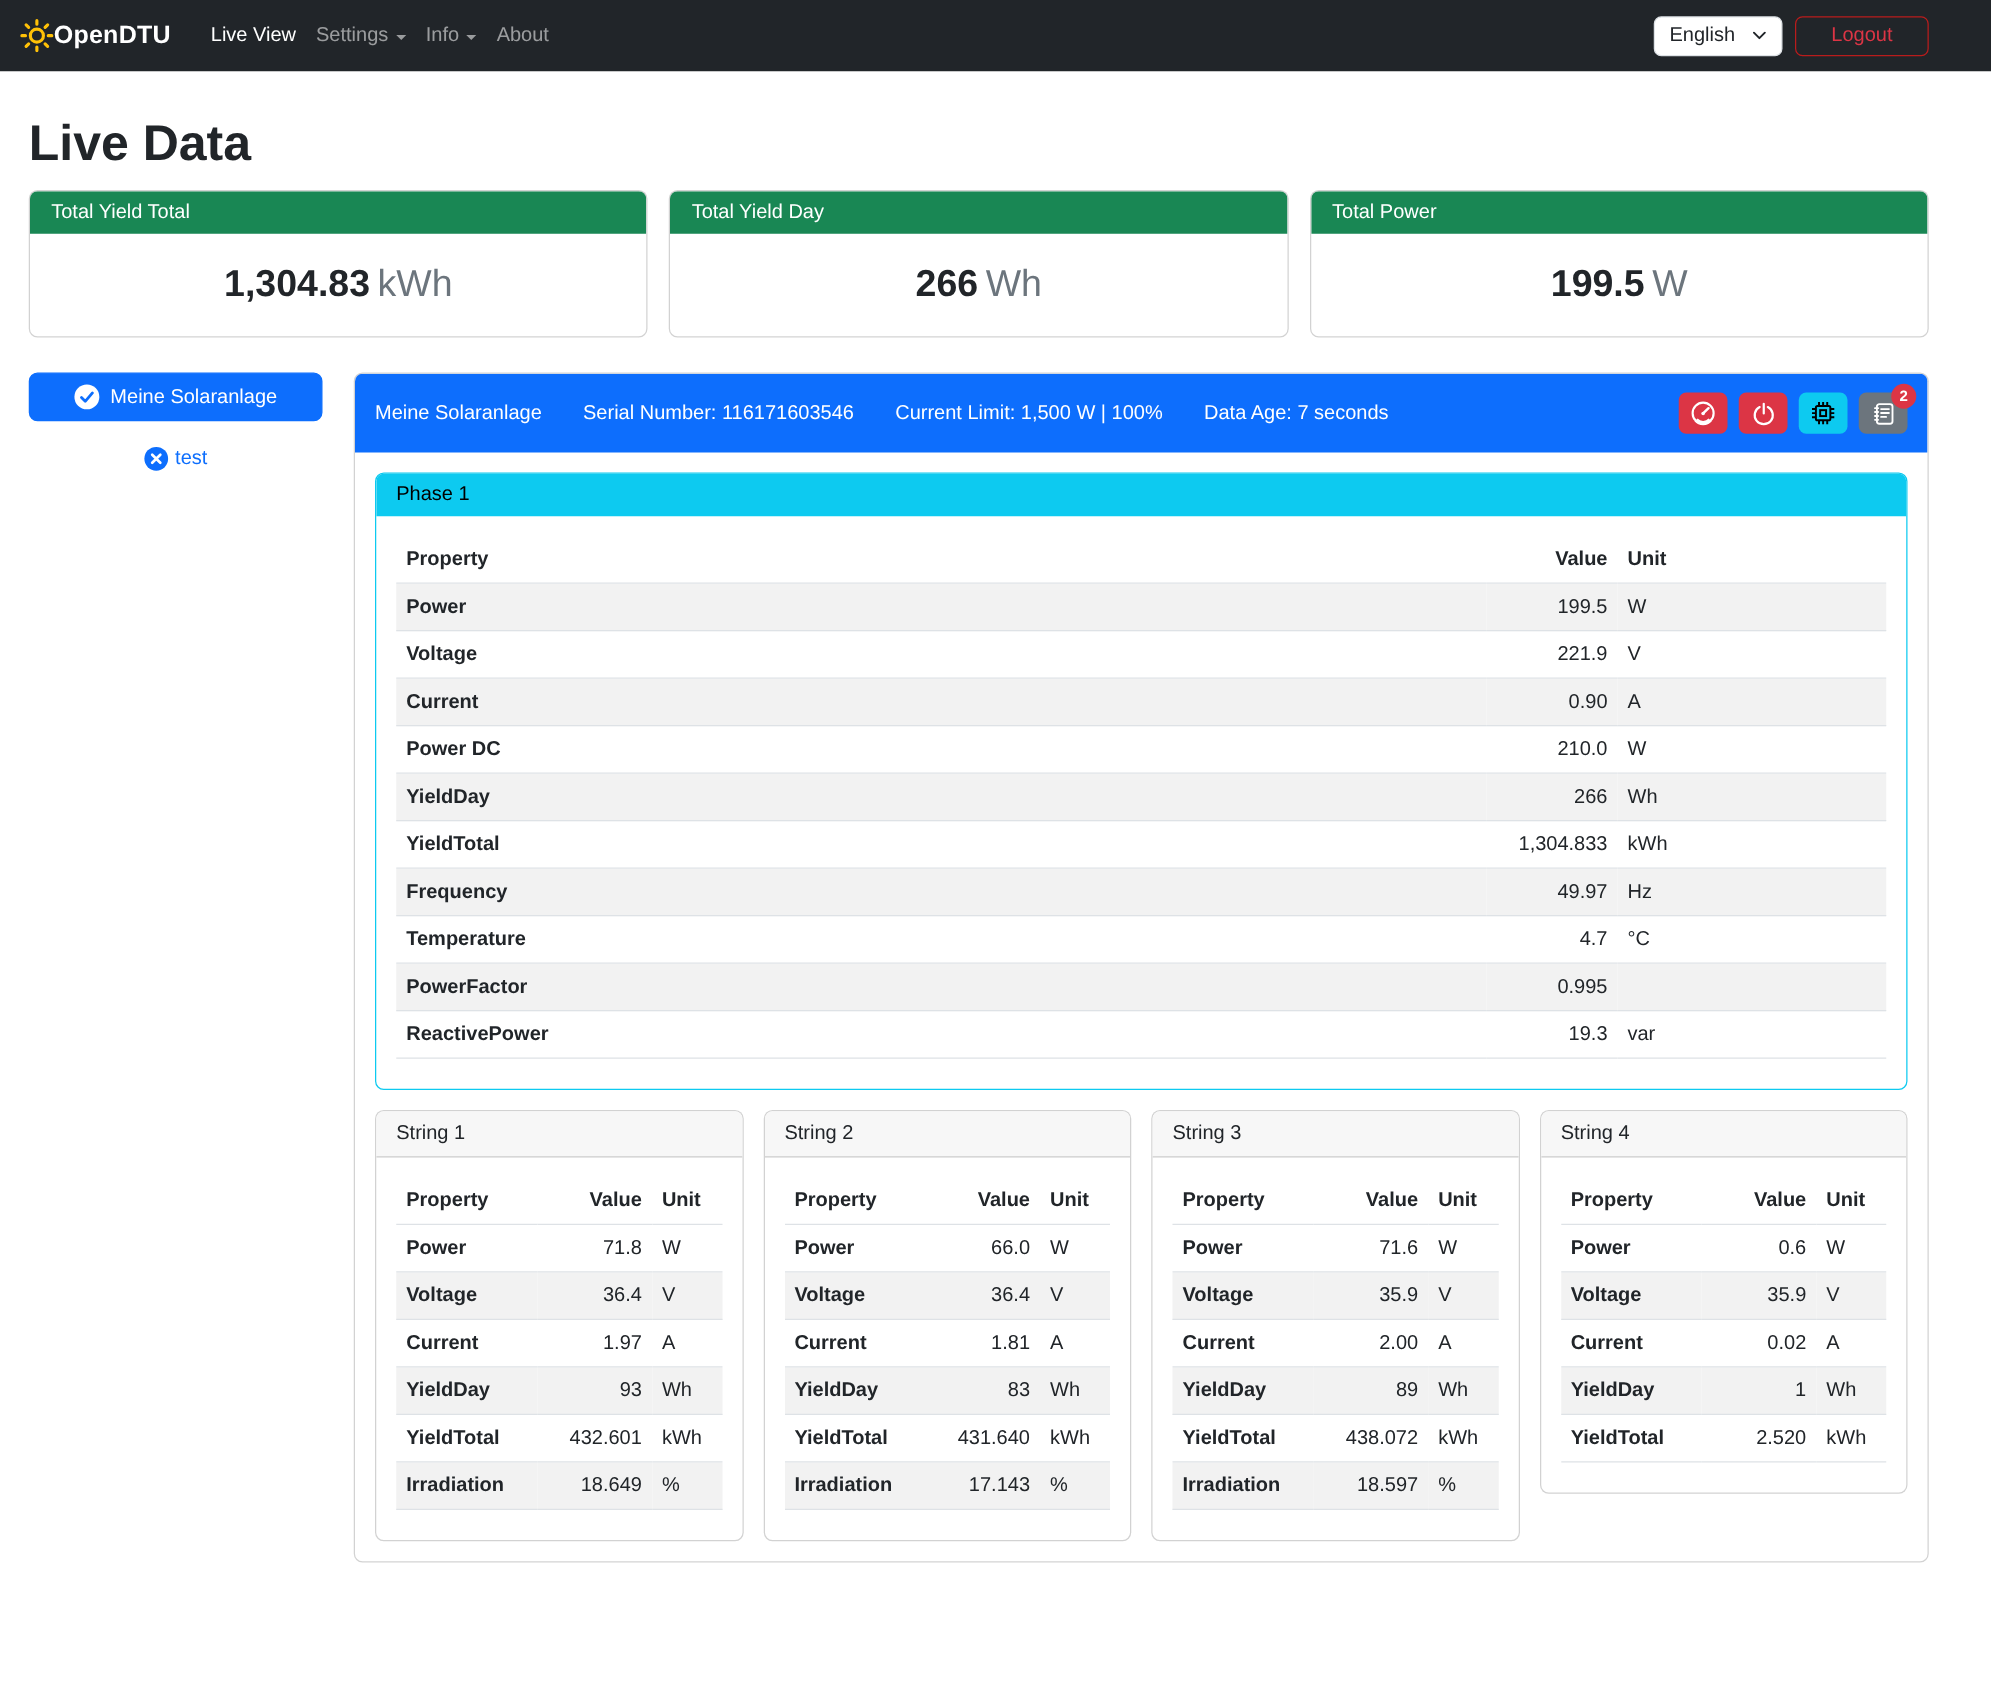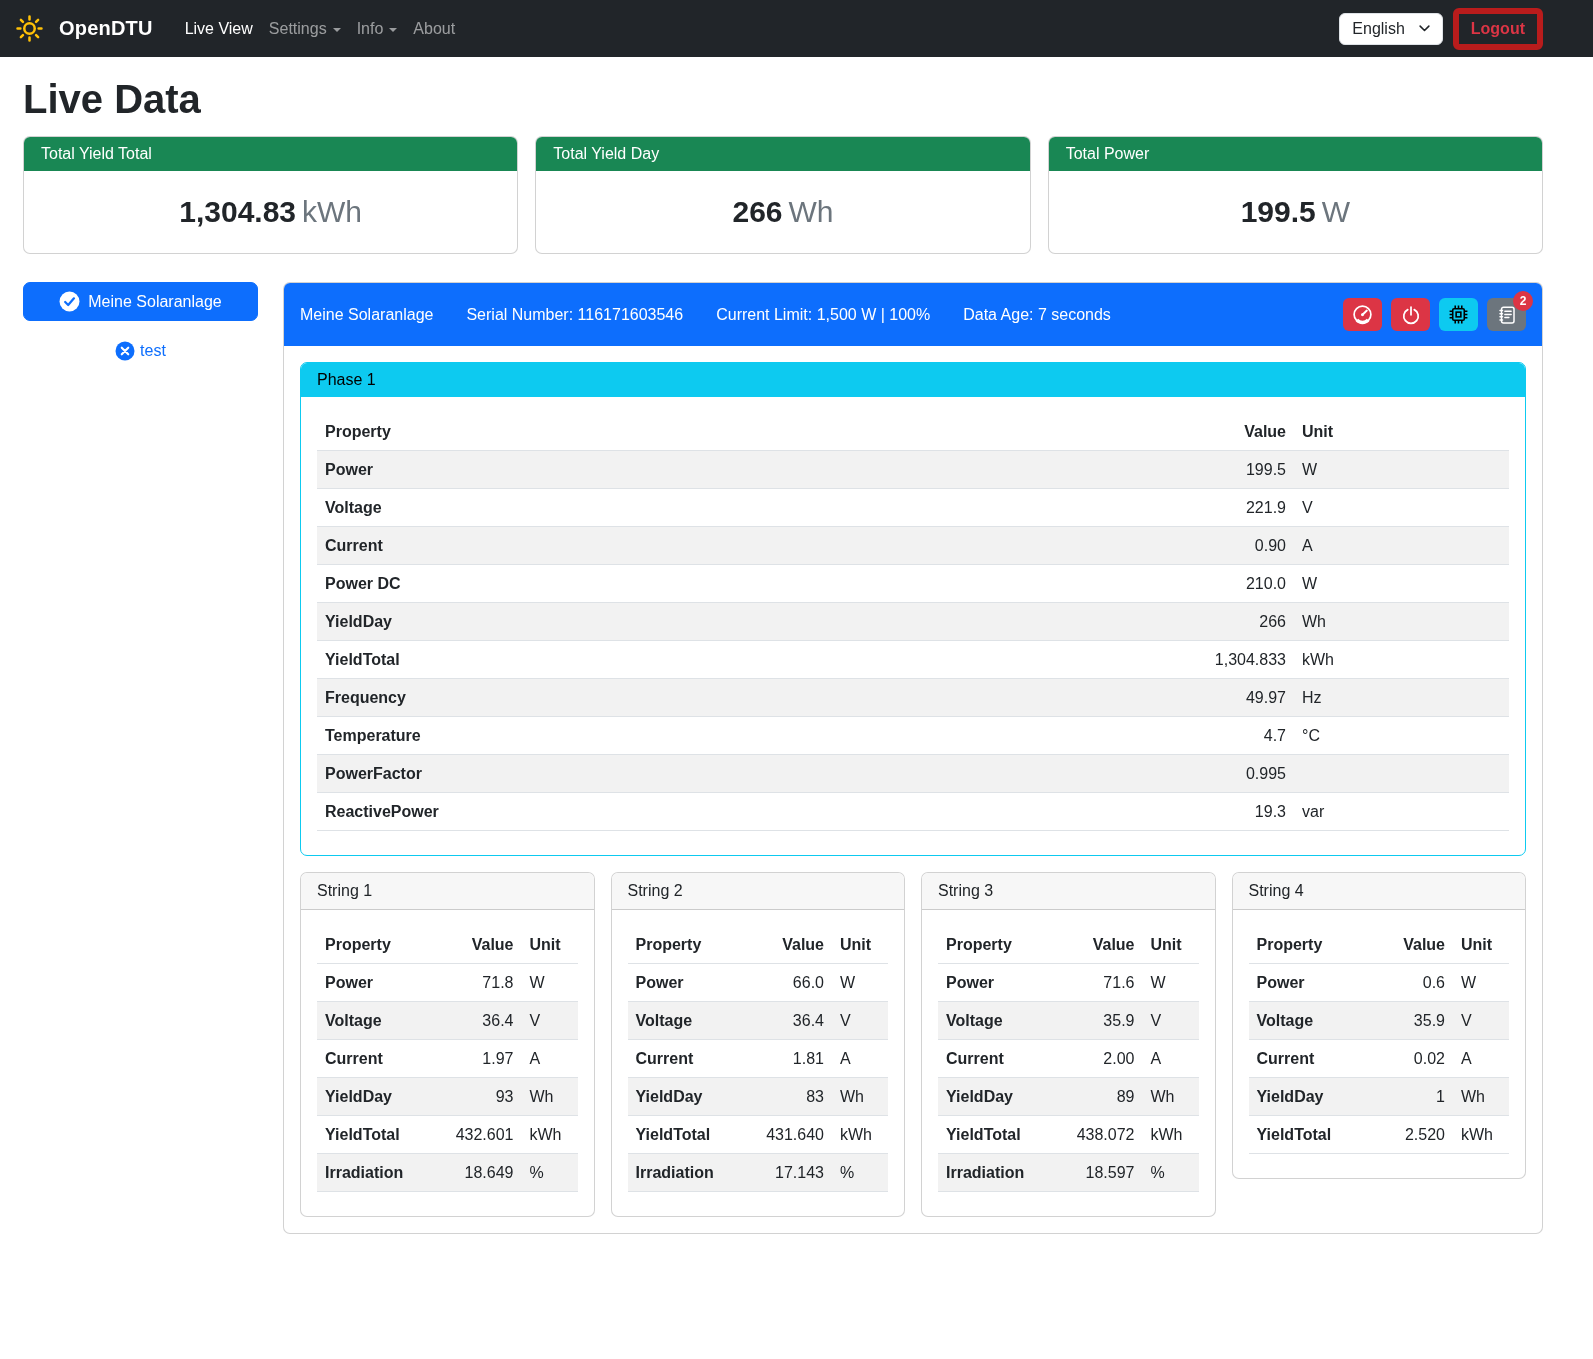--- a/index.html
+++ b/index.html
@@ -3,37 +3,37 @@
 <meta charset="utf-8">
 <title>OpenDTU</title>
 <style>
   * { box-sizing: border-box; margin: 0; padding: 0; }
   html,body { background:#fff; font-family:"Liberation Sans", sans-serif; color:#212529; }
   body { width:1593px; }
 
   
   .navbar { background:#212529; height:57px; display:flex; align-items:center;
             padding:0 50px 0 16px; }
-  .brand { display:flex; align-items:center; gap:16px; margin-right:24px; cursor:pointer; }
+  .brand { display:flex; align-items:center; gap:0; margin-right:24px; cursor:pointer; }
   .brand-name { color:#fff; font-size:20px; font-weight:700; letter-spacing:.2px; }
   .nav-links { display:flex; align-items:center; gap:0; flex:1; }
   .nav-item { color:rgba(255,255,255,.55); font-size:16px; padding:8px 8px; cursor:pointer;
               display:flex; align-items:center; gap:6px; }
   .nav-item.active { color:#fff; }
   .caret { width:0; height:0; border-left:4px solid transparent; border-right:4px solid transparent;
            border-top:4.5px solid currentColor; display:inline-block; margin-top:2px; }
   .nav-right { display:flex; align-items:center; gap:10px; }
   .lang-select { background:#fff; border:1px solid #dee2e6; border-radius:6px; padding:6px 12px;
                  font-size:16px; color:#212529; display:flex; align-items:center; gap:14px; cursor:pointer; }
-  .logout-btn { background:transparent; border:6px solid #b91c1c; color:#dc3545; font-size:16px;
-                border-radius:6px; padding:6px 12px; cursor:pointer; font-family:inherit;font-weight:bold; }
+  .logout-btn { background:transparent; border:1px solid #b91c1c; color:#dc3545; font-size:16px;
+                border-radius:6px; padding:6px 28px; cursor:pointer; font-family:inherit; }
 
   
   .page { padding:20px 50px 24px 23px; }
-  h1.page-title { font-size:40px; font-weight:600; margin:0 0 14px 0; color:#212529; }
+  h1.page-title { font-size:40px; font-weight:600; margin:16px 0 14px 0; color:#212529; }
 
   .stat-row { display:grid; grid-template-columns:repeat(3,1fr); gap:17px; }
   .stat-card { border:1px solid rgba(0,0,0,.175); border-radius:7px; overflow:hidden; background:#fff; }
   .stat-card .head { background:#198754; color:#fff; font-size:16px; padding:8px 17px; }
   .stat-card .body { padding:24px 16px; text-align:center; }
   .stat-value { font-size:30px; font-weight:600; color:#212529; }
   .stat-unit { color:#6c757d; font-weight:500; margin-left:6px; }
 
   
   .main-row { display:grid; grid-template-columns:235px 1fr; gap:25px; margin-top:28px; align-items:start; }

